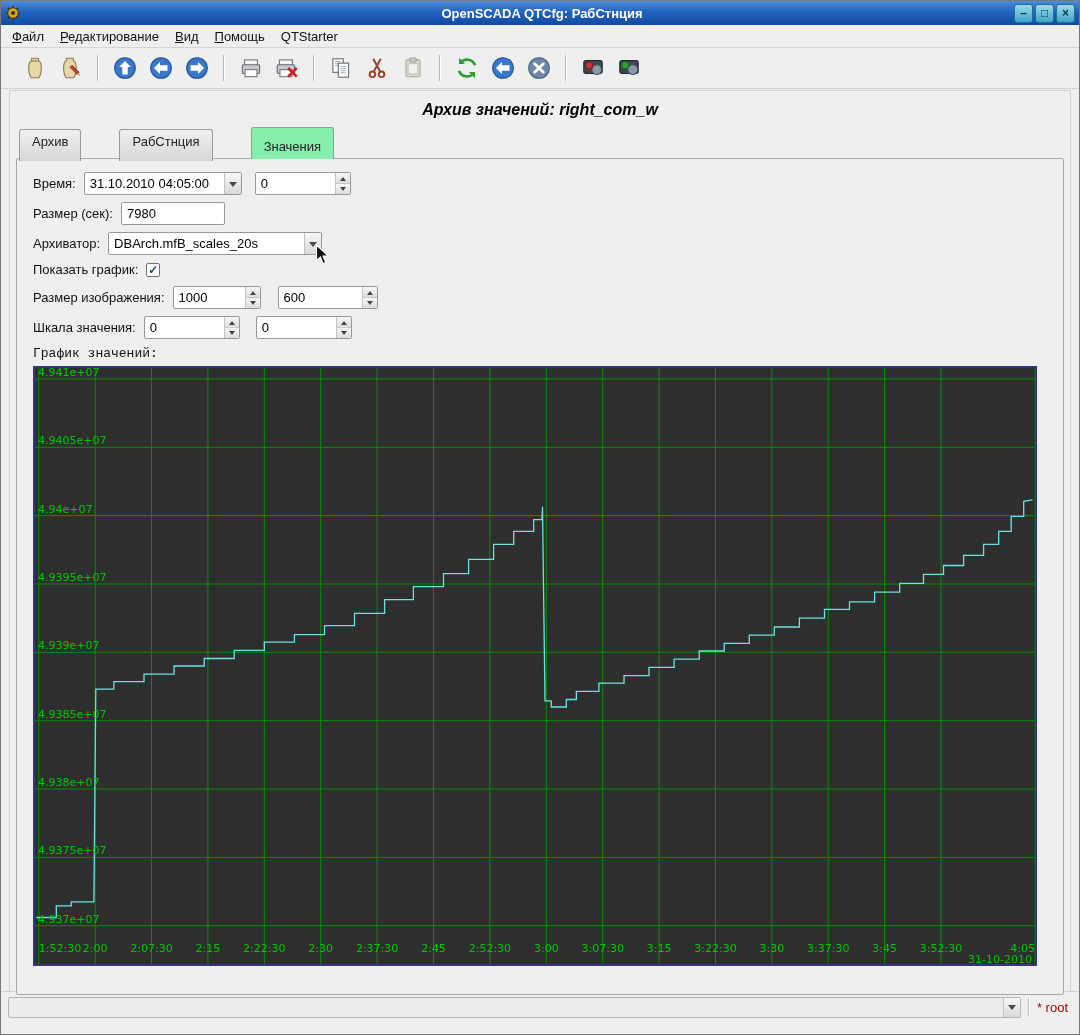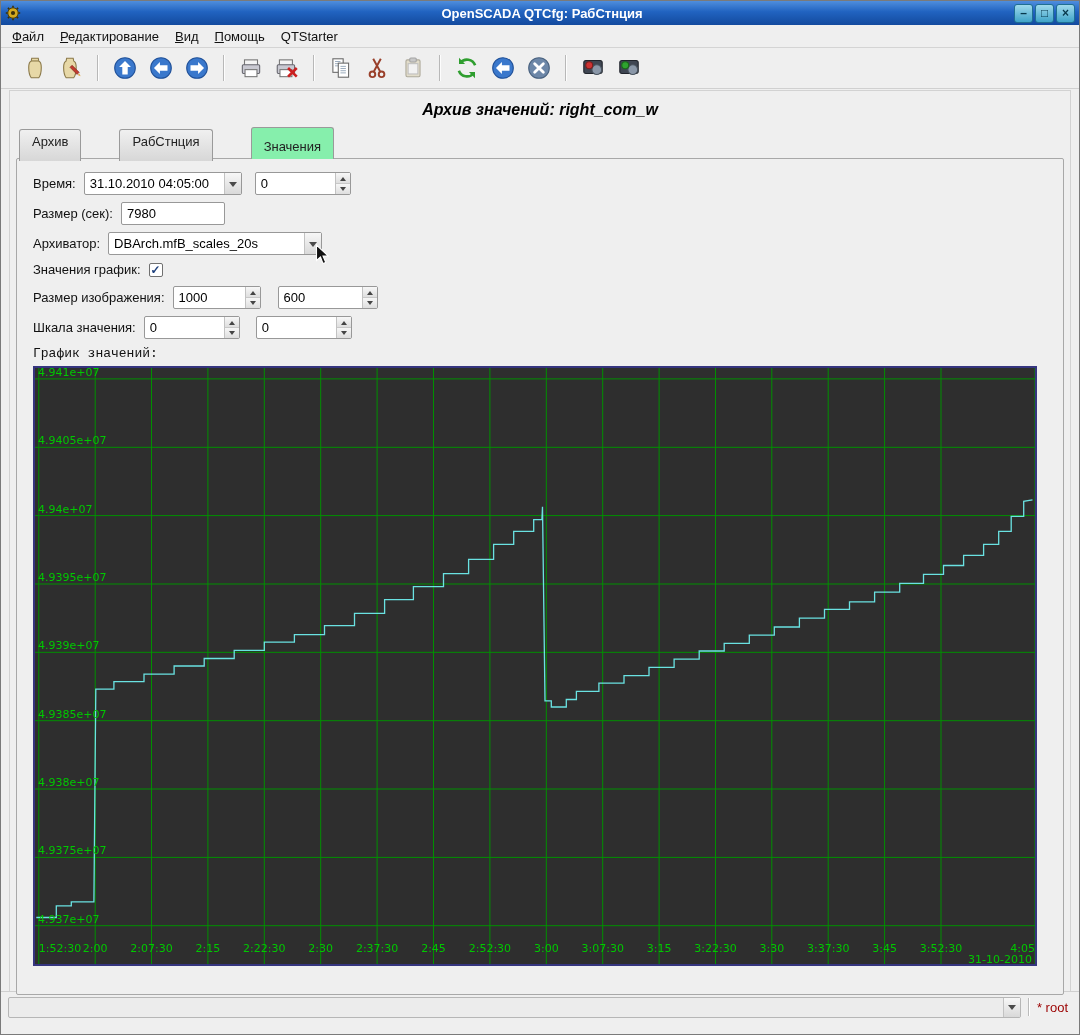--- a/index.html
+++ b/index.html
@@ -283,21 +283,21 @@
 
     <div class="form-row">
       <label>Архиватор:</label>
       <span class="combo" style="width:214px">
         <span class="combo-text">DBArch.mfB_scales_20s</span>
         <span class="combo-arrow"></span>
       </span>
     </div>
 
     <div class="form-row" style="margin-bottom:9px">
-      <label>Значения график:</label>
+      <label>Показать график:</label>
       <span class="checkbox">
         <span>✓</span>
       </span>
     </div>
 
     <div class="form-row">
       <label>Размер изображения:</label>
       <span class="spin" style="width:88px">
         <input value="1000" style="">
         <span class="spin-btns">

